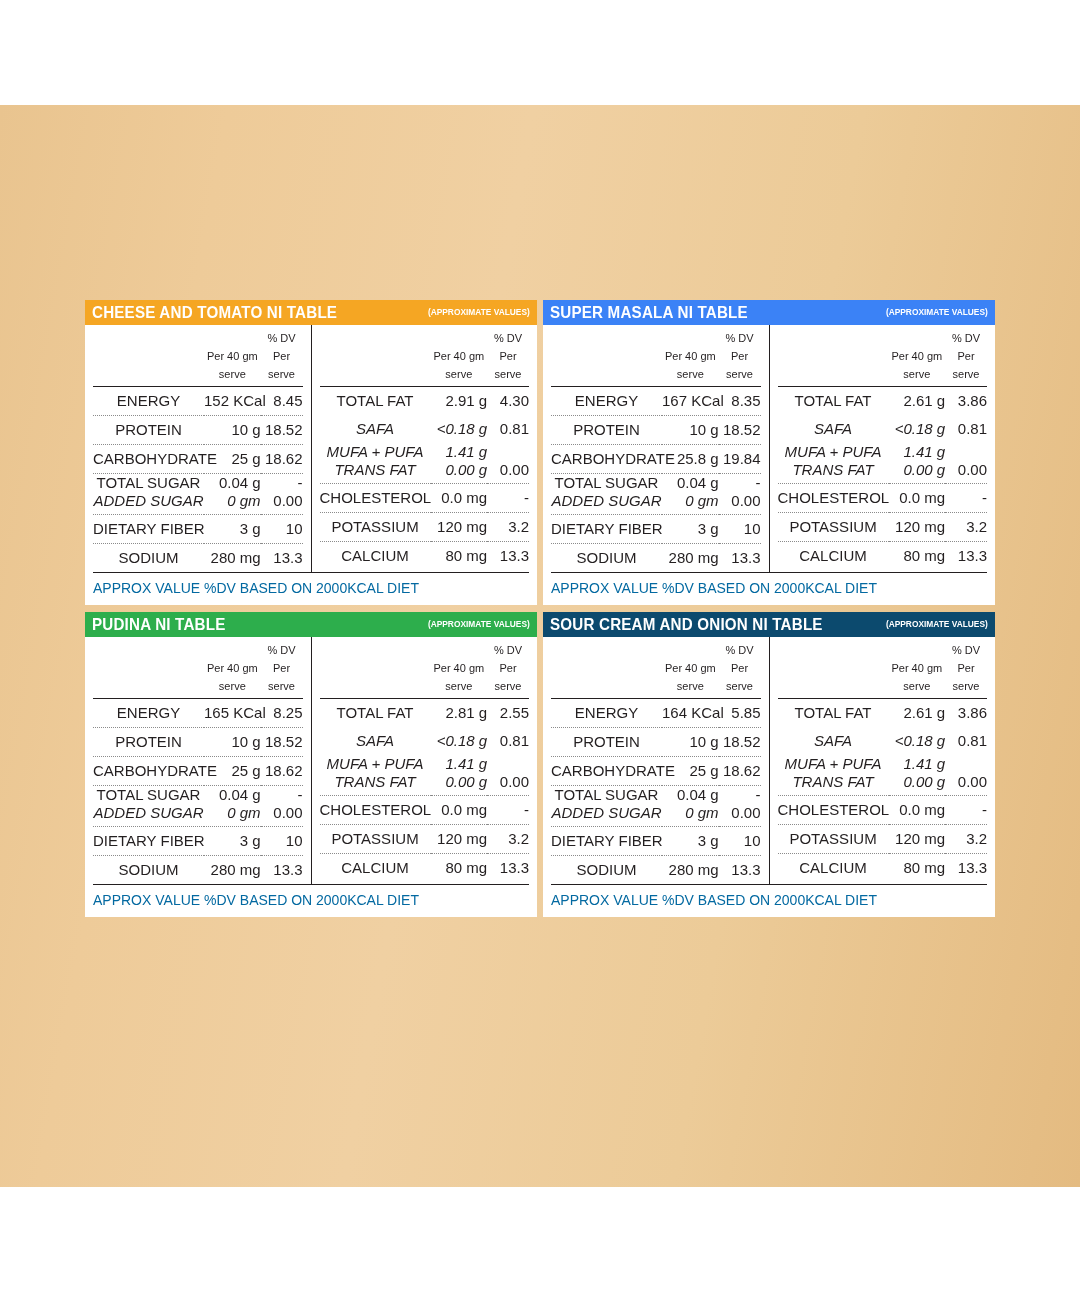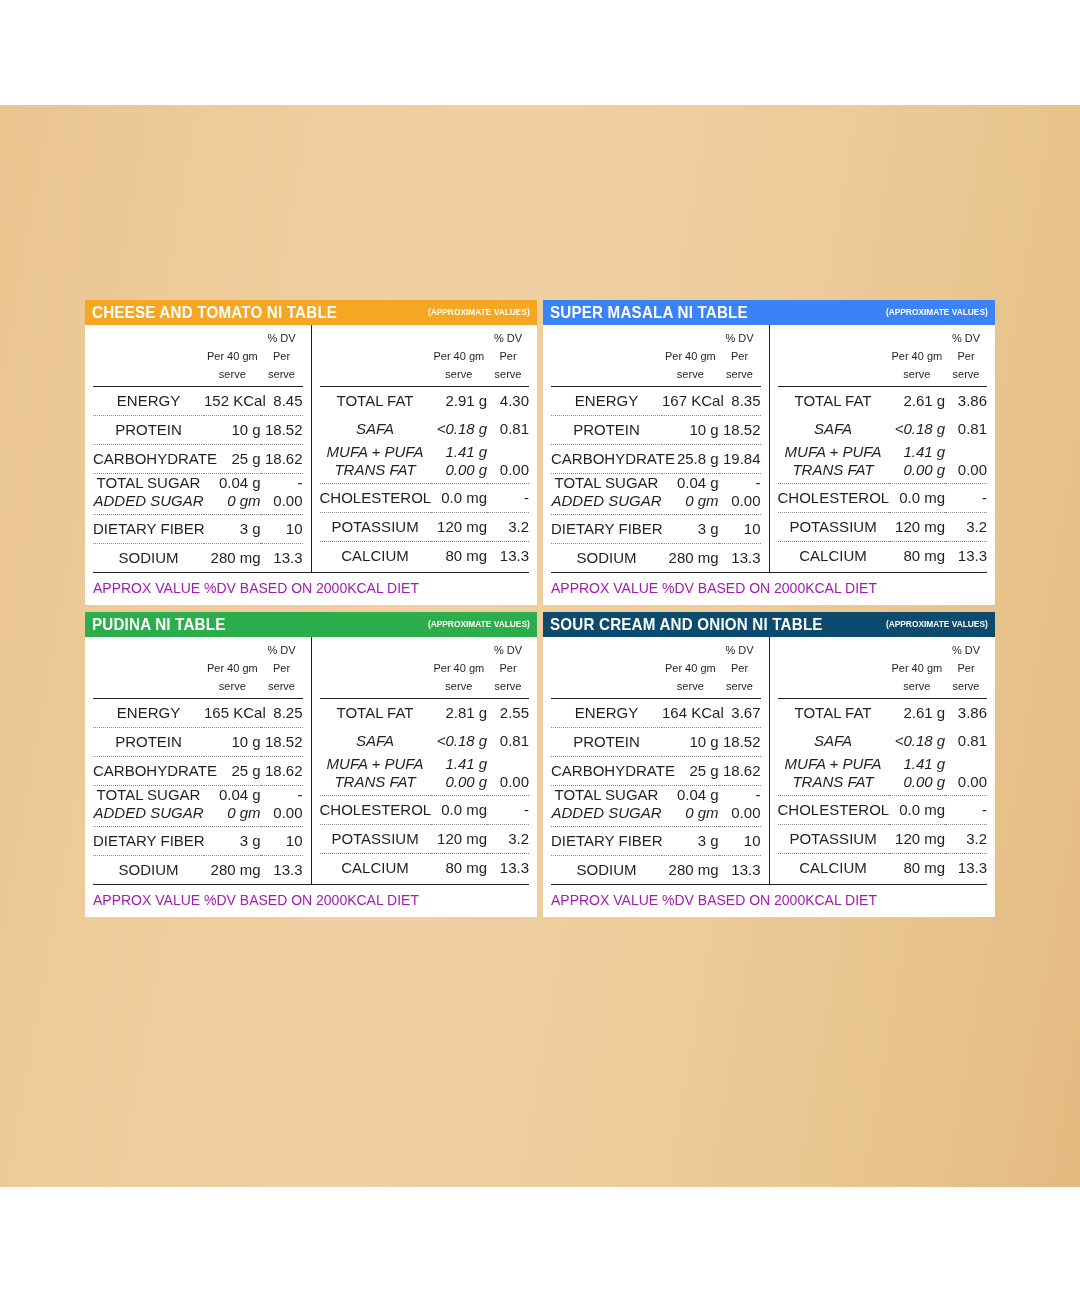--- a/index.html
+++ b/index.html
@@ -78,21 +78,21 @@
   tr.tight > td{padding-top:1px;padding-bottom:2px;}
   tr.tight2 > td{padding-top:0px;padding-bottom:5px;}
 
   .ital{font-style:italic;}
   .indent{padding-left:20px;}
 
   
   .cardfoot{
     border-top:1.6px solid #231f20;
     margin:0 8px;
-    font-size:14px;line-height:15px;color:#a21caf;
+    font-size:14px;line-height:15px;color:#0369a1;
     padding:8px 0 9px 0;white-space:nowrap;
   }
 </style>
 </head>
 <body>
 
 <div id="stage">
   <div id="bg"></div>
   <div id="grid">
       <div class="card">
@@ -457,21 +457,21 @@
                 <tr>
                   <th class="blank"></th>
                   <th class="">Per 40 gm serve</th>
                   <th class="">% DV Per serve</th>
                 </tr>
               </thead>
               <tbody>
                 <tr class="rule">
                   <td class="lbl">ENERGY</td>
                   <td class="v1">164 KCal</td>
-                  <td class="v2">3.67</td>
+                  <td class="v2">5.85</td>
                 </tr>
                 <tr class="rule">
                   <td class="lbl">PROTEIN</td>
                   <td class="v1">10 g</td>
                   <td class="v2">18.52</td>
                 </tr>
                 <tr class="rule">
                   <td class="lbl">CARBOHYDRATE</td>
                   <td class="v1">25 g</td>
                   <td class="v2">18.62</td>

